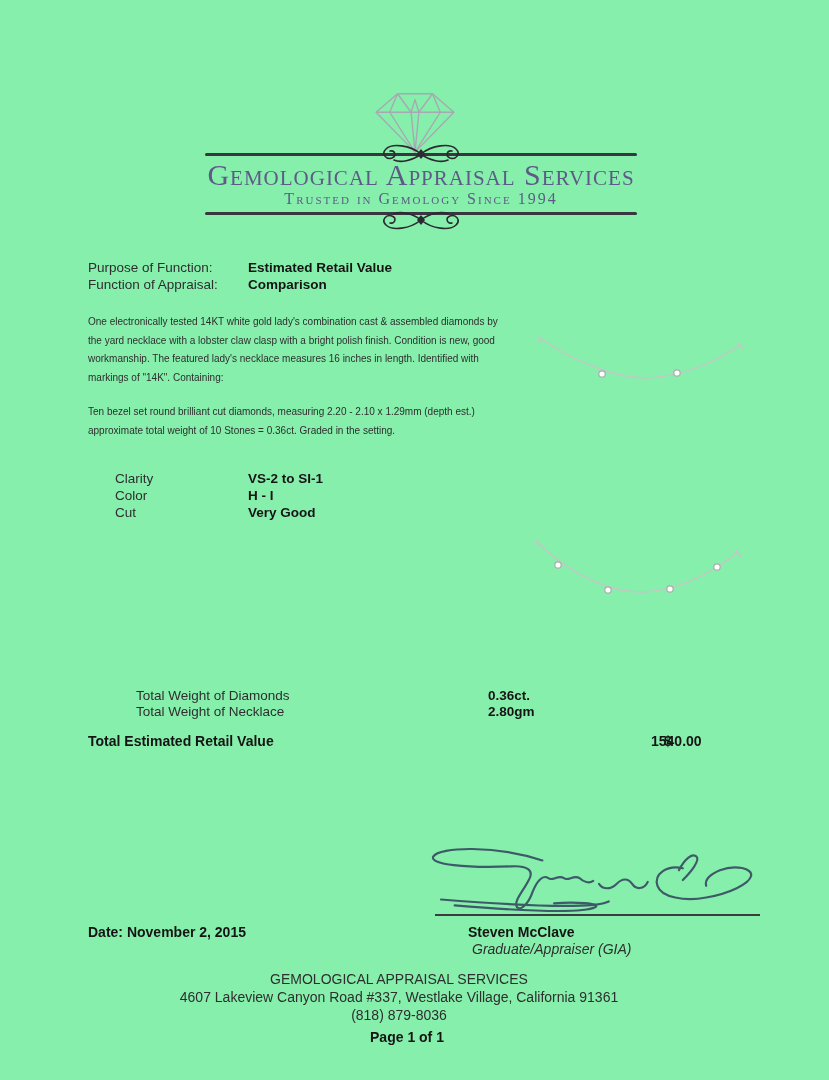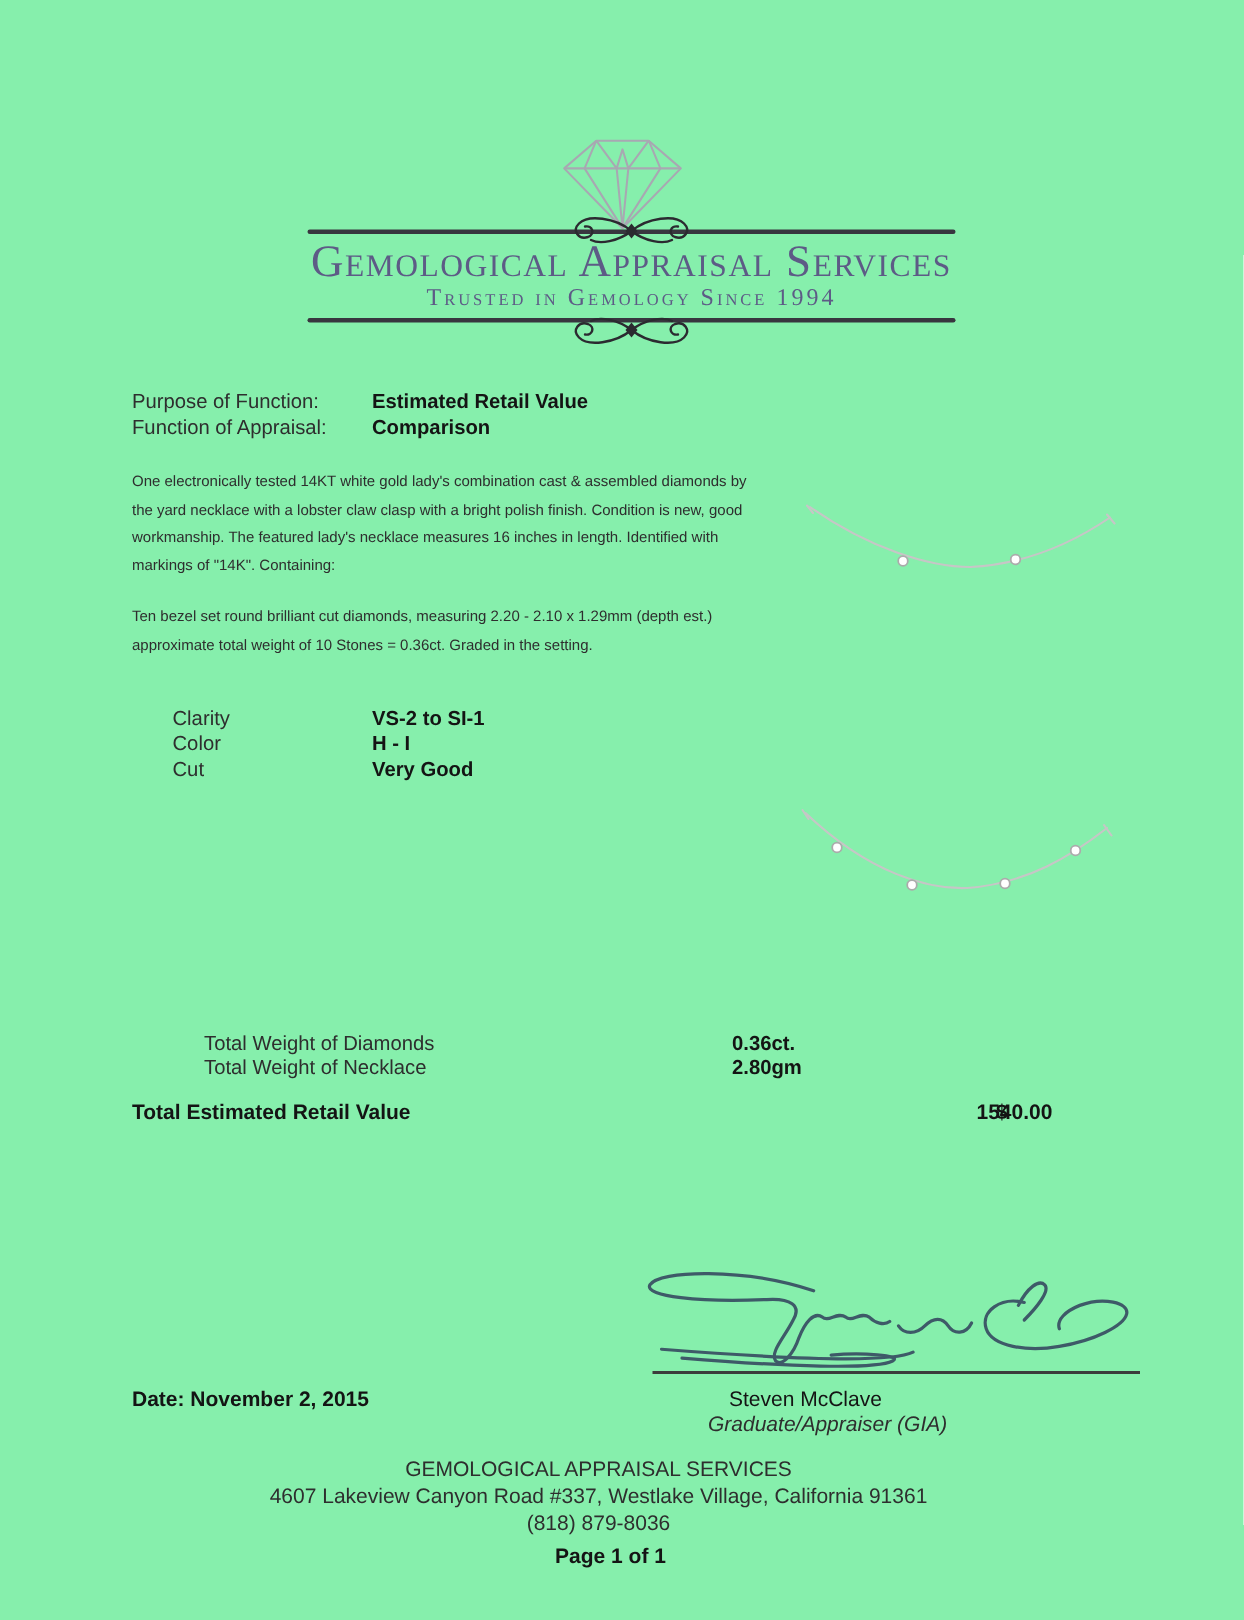--- a/index.html
+++ b/index.html
@@ -29,21 +29,21 @@
   .para{left:88px;width:424px;font-size:10px;line-height:18.6px;color:#2e2e2e;}
   .grade-lbl{position:absolute;left:115px;}
   .tot-lbl{position:absolute;left:100px;margin-left:36px;}
   .tot-val{position:absolute;left:488px;font-weight:bold;color:#141414;}
   .retail-lbl{position:absolute;left:88px;font-weight:bold;color:#141414;font-size:14px;}
   .retail-cur{position:absolute;left:664px;font-weight:bold;color:#141414;font-size:14px;}
   .retail-amt{position:absolute;left:651px;font-weight:bold;color:#141414;font-size:14px;}
   
   .sig-line{left:435px;top:914px;width:325px;height:2px;background:#3c3c3c;}
   .date-line{left:88px;top:924px;font-size:14px;font-weight:bold;color:#141414;}
-  .sig-name{left:486px;top:924px;font-size:14px;font-weight:normal;color:#141414;}
+  .sig-name{left:468px;top:924px;font-size:14px;font-weight:bold;color:#141414;}
   .sig-title{left:472px;top:941px;font-size:14px;font-style:italic;color:#2e2e2e;}
   
   .footer{left:0;top:971px;width:798px;text-align:center;font-size:14px;color:#2e2e2e;}
   .footer .company{margin:0 0 2px 0;}
   .footer .address{margin:0 0 2px 0;}
   .footer .phone{margin:0;}
   .footer .pagenum{margin:6px 0 0 0;font-weight:bold;color:#141414;padding-left:16px;}
 </style>
 </head>
 <body>

